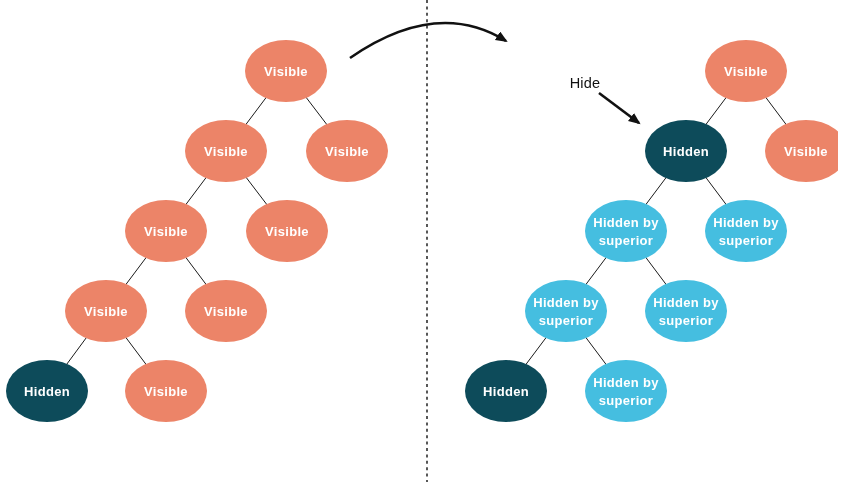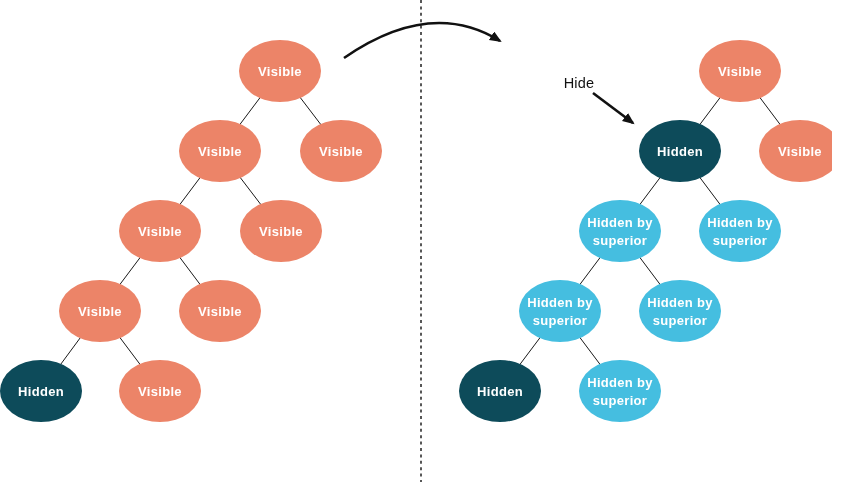--- a/index.html
+++ b/index.html
@@ -7,20 +7,21 @@
     padding: 0;
     background: #ffffff;
     font-family: "Liberation Sans", "DejaVu Sans", sans-serif;
   }
   .canvas {
     position: relative;
     width: 832px;
     height: 482px;
     background: #ffffff;
     overflow: hidden;
+    margin-left: 6px;
   }
   svg text {
     font-family: "Liberation Sans", "DejaVu Sans", sans-serif;
   }
   .node-label {
     font-size: 13px;
     font-weight: 600;
     letter-spacing: 0.3px;
   }
   .annotation-label {

